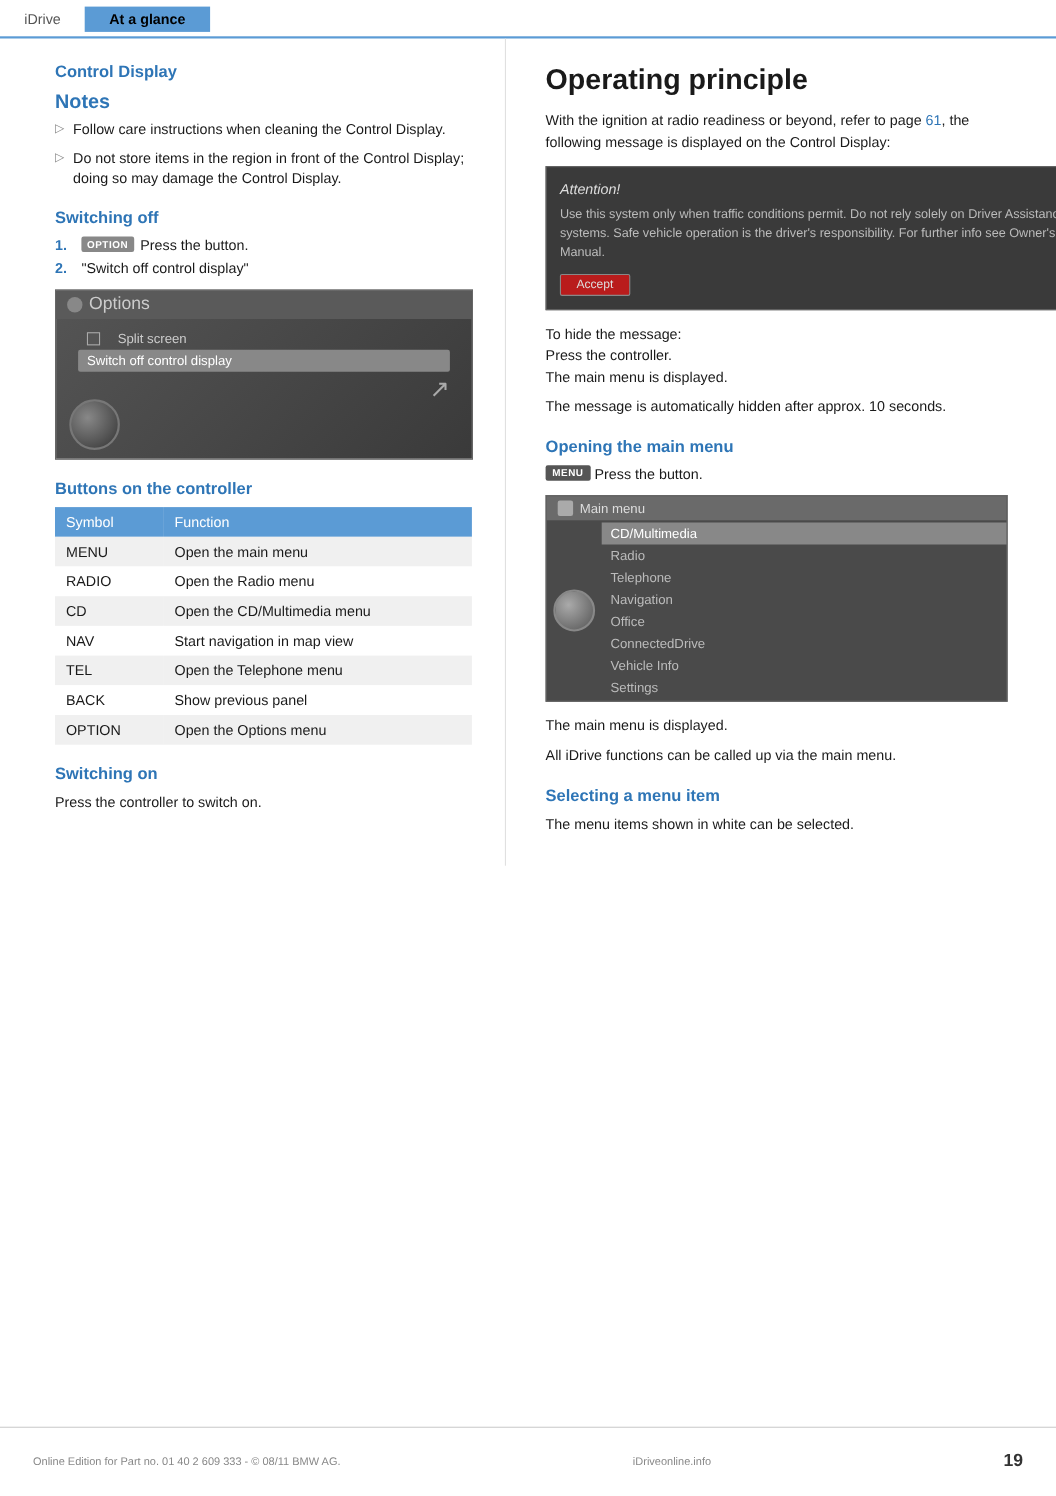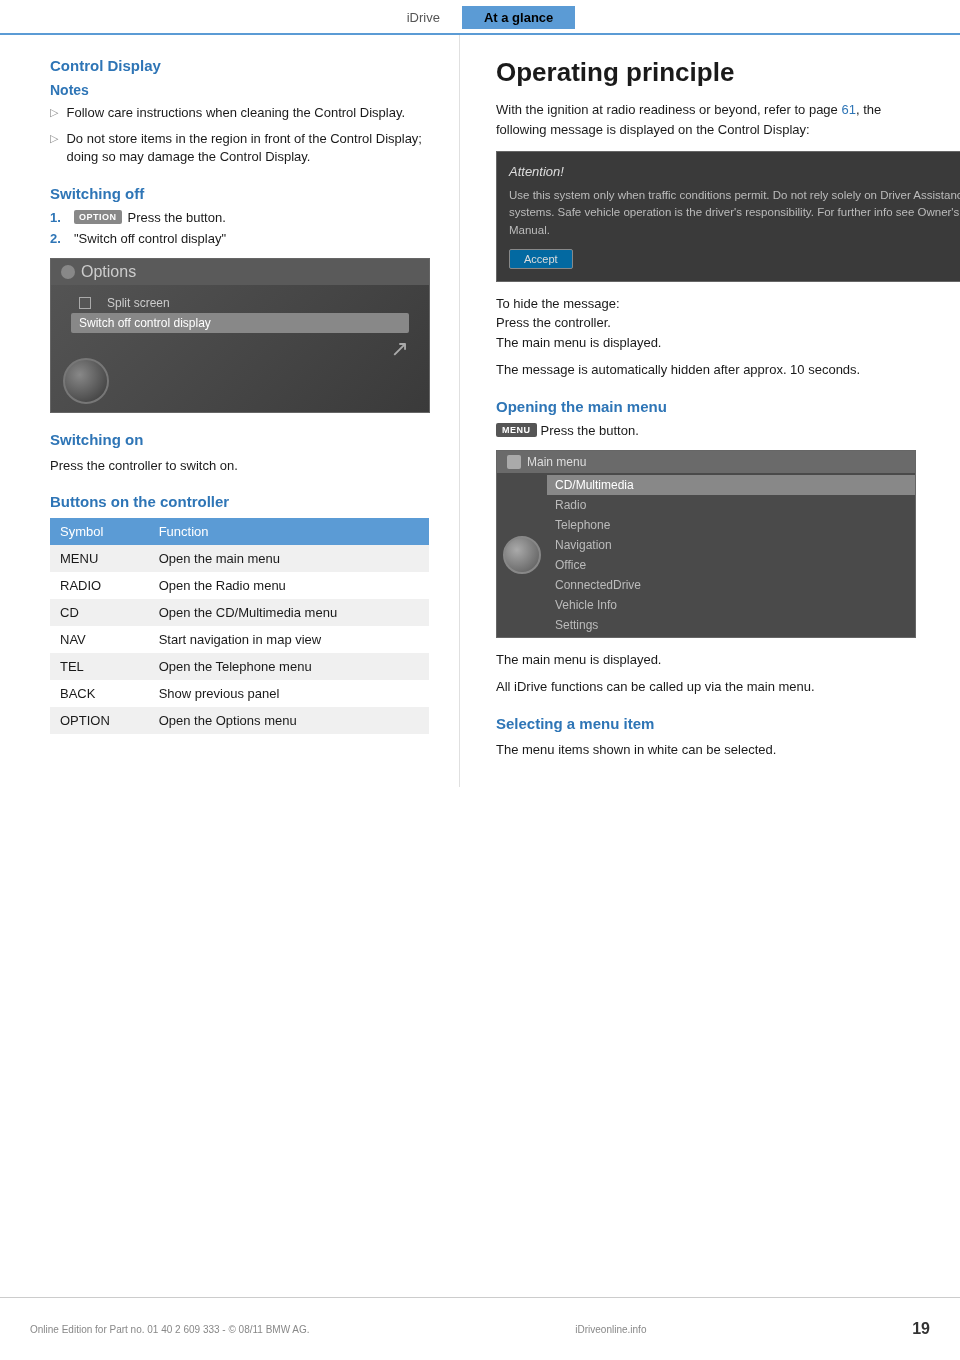--- a/index.html
+++ b/index.html
@@ -9,21 +9,21 @@
       color: #1a1a1a;
       background: #fff;
       width: 960px;
       min-height: 1360px;
       position: relative;
     }
 
     
     .header {
       display: flex;
-      justify-content: center;
+      justify-content: flex-start;
       align-items: center;
       border-bottom: 2px solid #5b9bd5;
       padding: 6px 0 4px 0;
       margin-bottom: 0;
     }
     .header-tabs {
       display: flex;
     }
     .header-tab {
       padding: 4px 22px;
@@ -66,21 +66,21 @@
     .section-title-large {
       font-size: 26px;
       font-weight: bold;
       color: #1a1a1a;
       margin-bottom: 12px;
     }
 
     
     .notes-label {
       color: #2e75b6;
-      font-size: 14px;
+      font-size: 18px;
       font-weight: bold;
       margin-bottom: 6px;
     }
     .note-item {
       display: flex;
       align-items: flex-start;
       margin-bottom: 8px;
       font-size: 13px;
       line-height: 1.4;
     }
@@ -249,21 +249,21 @@
       margin-bottom: 8px;
     }
     .attention-body {
       color: #bbb;
       font-size: 11.5px;
       line-height: 1.5;
       margin-bottom: 10px;
     }
     .attention-btn {
       display: inline-block;
-      background: #0369a1;
+      background: #b91c1c;
       border: 1px solid #888;
       color: #ddd;
       font-size: 11px;
       padding: 3px 14px;
       border-radius: 2px;
     }
 
     
     .button-table {
       width: 100%;
@@ -388,25 +388,20 @@
           </div>
         </div>
         <div style="position:absolute;left:12px;bottom:8px;">
           <div class="knob"></div>
         </div>
         <div style="position:absolute;right:20px;bottom:50px;color:#aaa;font-size:22px;">↗</div>
       </div>
     </div>
 
     <div>
-      <div class="section-title-blue">Switching on</div>
-      <div class="para">Press the controller to switch on.</div>
-    </div>
-
-    <div>
       <div class="section-title-blue">Buttons on the controller</div>
       <table class="button-table">
         <thead>
           <tr>
             <th>Symbol</th>
             <th>Function</th>
           </tr>
         </thead>
         <tbody id="buttons-table-body">
         <tr>
@@ -432,20 +427,25 @@
             <tr>
               <td>BACK</td>
               <td>Show previous panel</td>
             </tr>
             <tr>
               <td>OPTION</td>
               <td>Open the Options menu</td>
             </tr>
           </tbody>
       </table>
+    </div>
+
+    <div>
+      <div class="section-title-blue">Switching on</div>
+      <div class="para">Press the controller to switch on.</div>
     </div>
 
   </div>
 
   <div class="right-col">
 
     <div>
       <div class="section-title-large">Operating principle</div>
       <div class="para">
         With the ignition at radio readiness or beyond, refer to page <span class="link-blue">61</span>, the following message is displayed on the Control Display:

